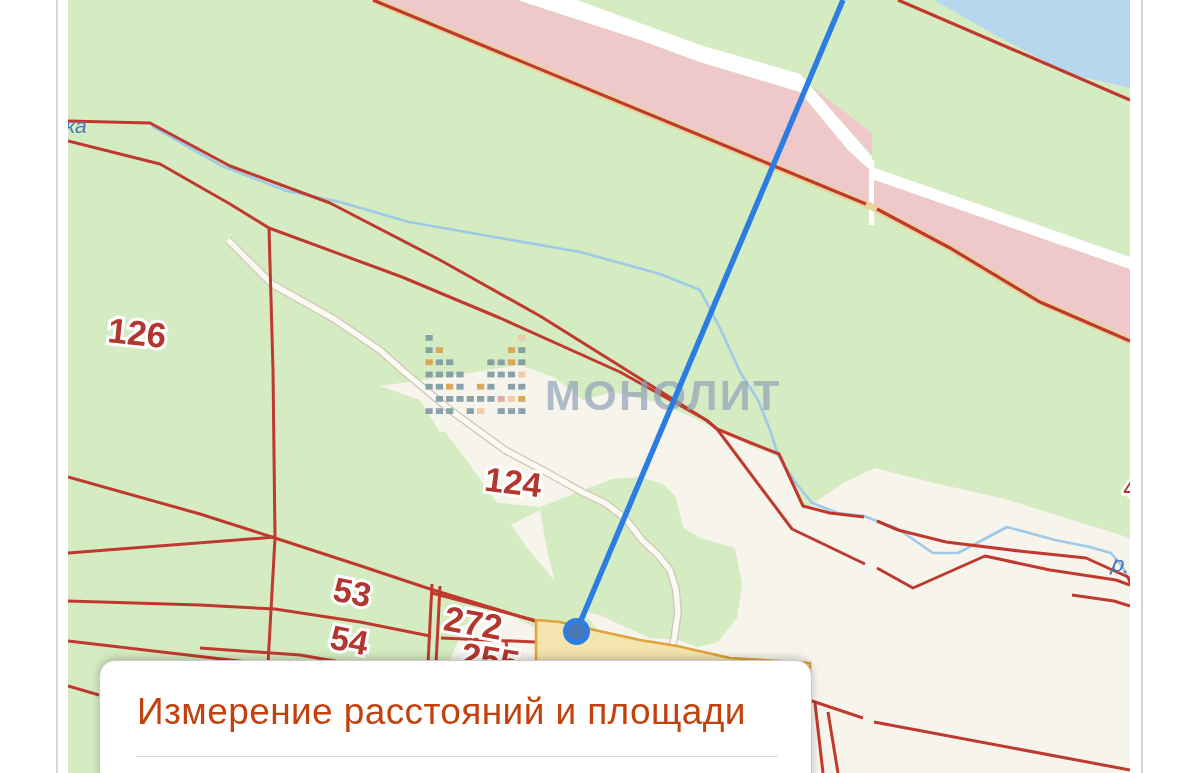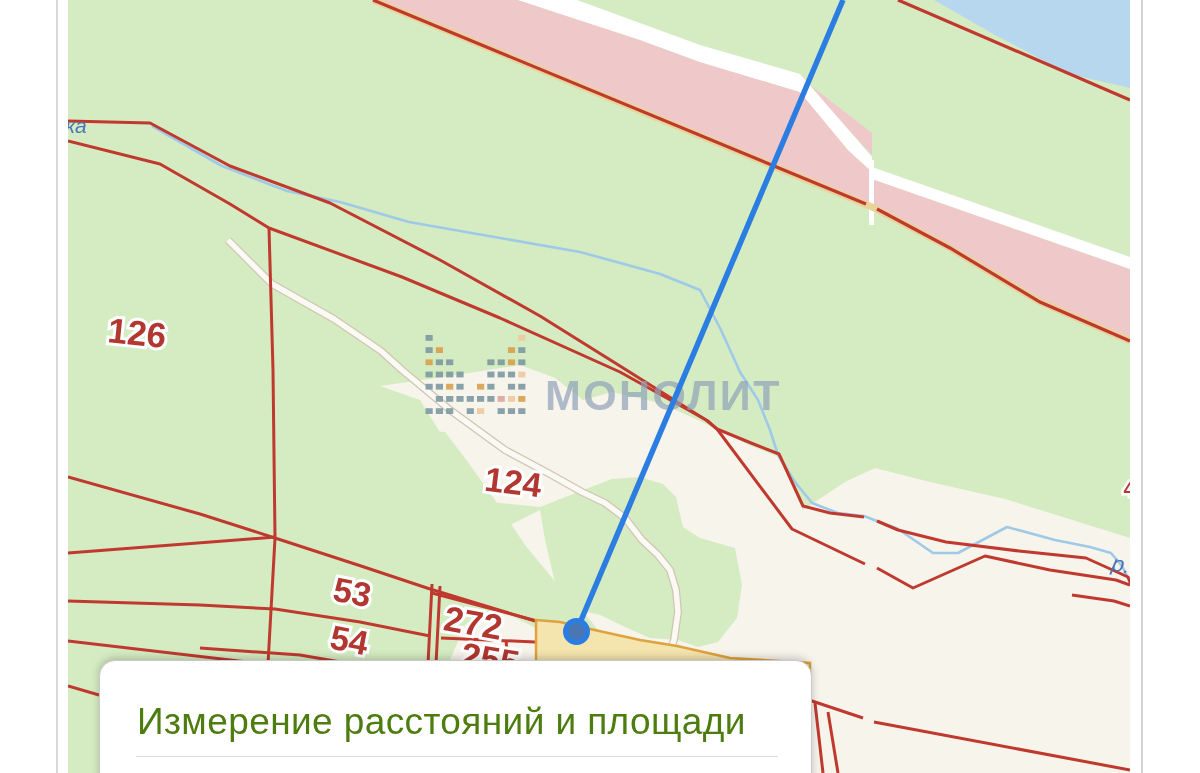--- a/index.html
+++ b/index.html
@@ -1,21 +1,21 @@
 <!DOCTYPE html>
 <html><head>
 <meta charset="utf-8">
 <style>
   html,body{margin:0;padding:0;width:1200px;height:773px;overflow:hidden;background:#fff;
     font-family:"Liberation Sans", sans-serif;}
   #stage{position:relative;width:1200px;height:773px;}
   svg{position:absolute;left:0;top:0;}
   .panel{position:absolute;left:99px;top:660px;width:711px;height:130px;background:#fff;
     border:1px solid #c9c9c9;border-radius:16px;box-shadow:0 -2px 8px rgba(0,0,0,0.22);}
-  .panel-title{position:absolute;left:37px;top:40px;font-size:37px;color:#4d7c0f;
+  .panel-title{position:absolute;left:37px;top:30px;font-size:37px;color:#c2410c;
     letter-spacing:0.4px;white-space:nowrap;}
   .panel-sep{position:absolute;left:36px;top:95px;width:642px;height:1px;background:#dcdcdc;}
   .lline{position:absolute;left:56px;top:0;width:2px;height:773px;background:#d8d8d8;}
   .rline{position:absolute;left:1141px;top:0;width:2px;height:773px;background:#d4d4d4;}
 </style>
 </head>
 <body>
 <div id="stage">
 
 <svg width="1200" height="773" viewBox="0 0 1200 773">

